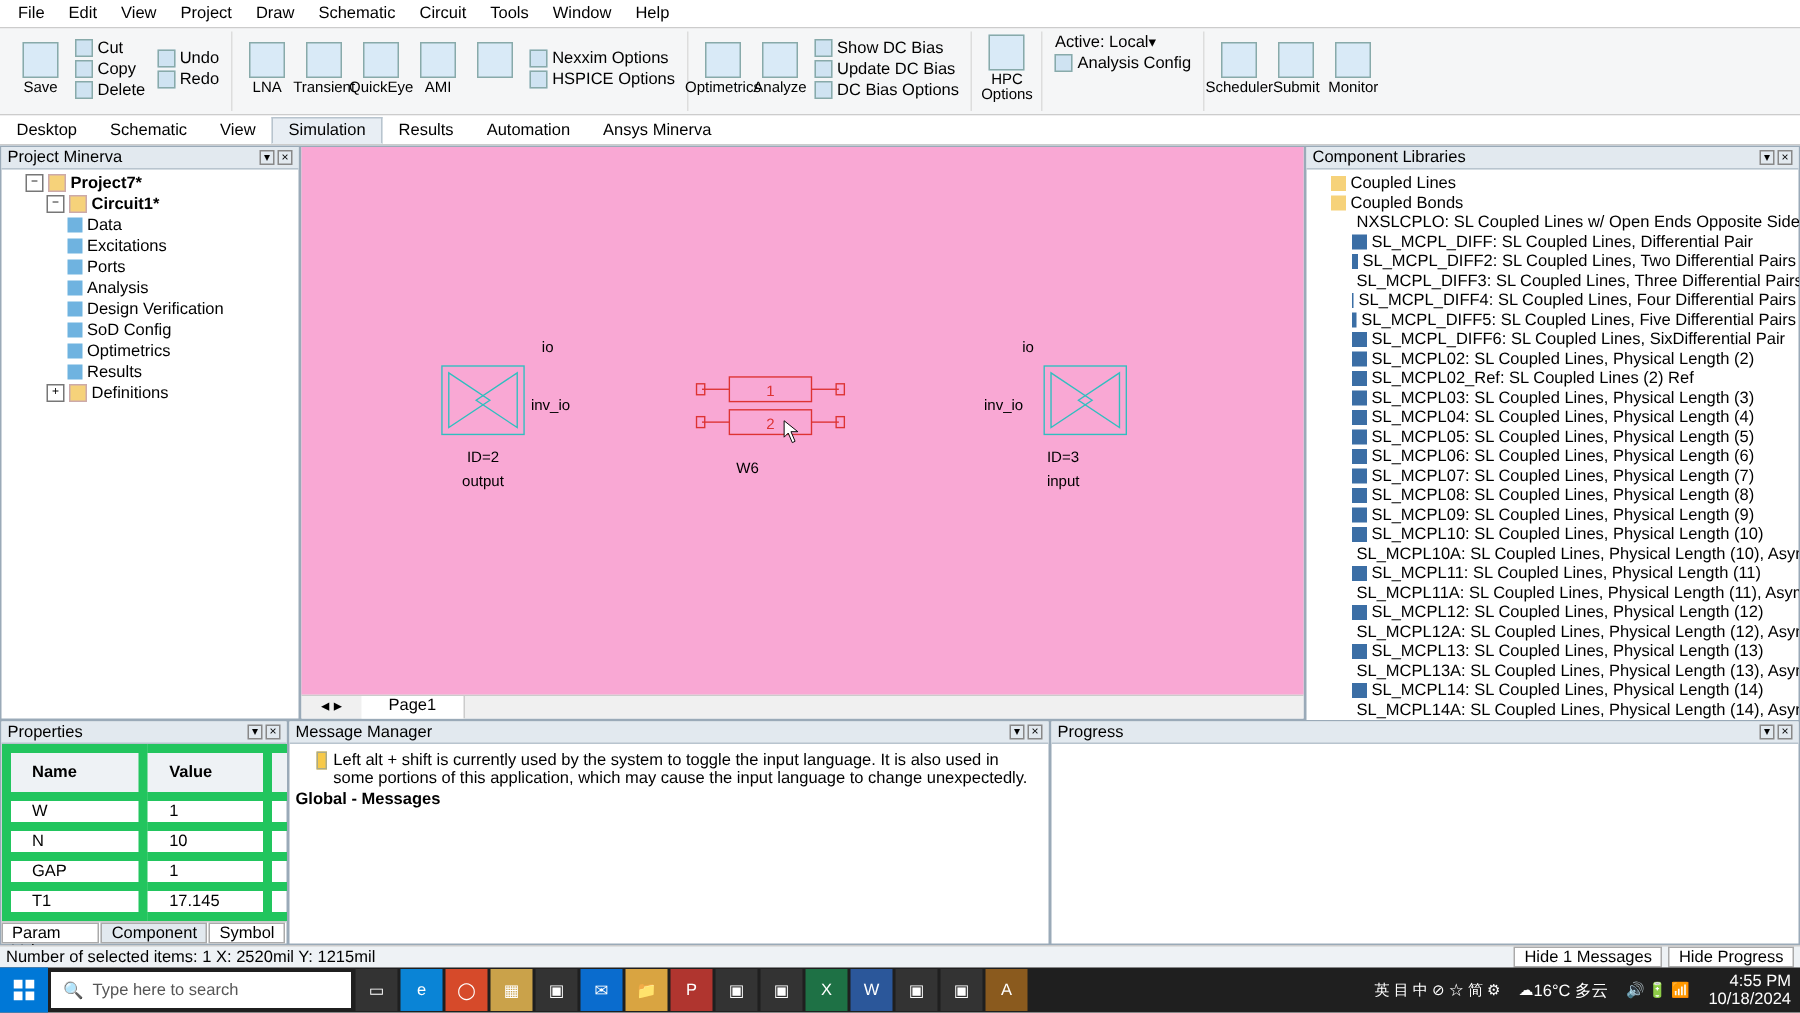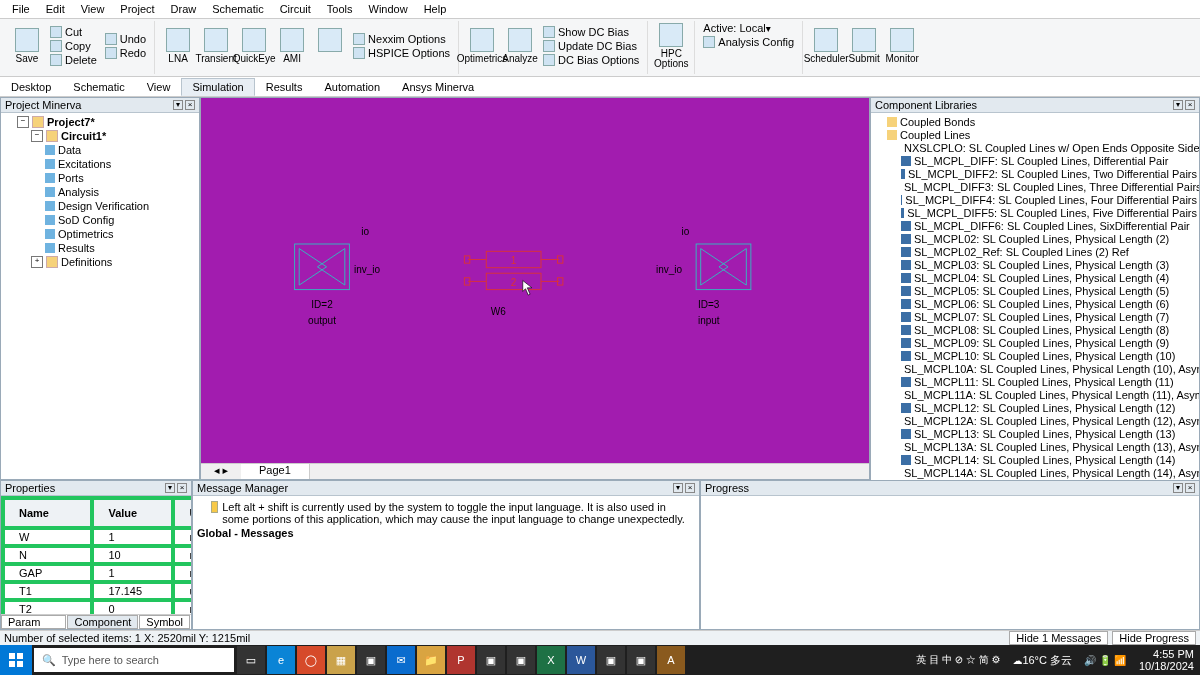--- a/index.html
+++ b/index.html
@@ -39,40 +39,40 @@
 .tree ul { list-style: none; padding-left: 14px; }
 .tree li { padding: 1px 0; display: flex; align-items: center; white-space: nowrap; }
 .tree li::before { content: ""; width: 10px; height: 10px; border: 1px solid #777; background: #fff; margin-right: 3px; display: inline-block; font-size: 8px; line-height: 8px; text-align: center; }
 .tree li.leaf::before { border: none; width: 10px; height: 10px; background: #6fb3e0; }
 .tree li.exp::before { content: "−"; }
 .tree li.col::before { content: "+"; }
 .tree .ic { width: 12px; height: 12px; background: #f6d27a; border: 1px solid #caa; margin-right: 3px; }
 
 
 .canvas-wrap { flex: 1; display: flex; flex-direction: column; border: 1px solid #9aaab8; background: #fff; }
-.canvas { flex: 1; position: relative; background: #a21caf; overflow: hidden; padding-left: 12px; }
+.canvas { flex: 1; position: relative; background: #f9a8d4; overflow: hidden; padding-left: 12px; }
 .canvas svg { width: 100%; height: 100%; }
 .canvas-tabs { display: flex; border-top: 1px solid #ccc; height: 16px; background: #f0f0f0; font-size: 10px; }
 .canvas-tabs .t { padding: 0 18px; border-right: 1px solid #ccc; background: #fff; }
 
 
 .rightcol { width: 330px; display: flex; flex-direction: column; }
 .libtree { flex: 1; overflow: auto; padding: 2px; font-size: 10px; }
 .libtree ul { list-style: none; padding-left: 14px; }
 .libtree li { padding: 0.5px 0; display: flex; align-items: center; white-space: nowrap; }
 .libtree li .ic { width: 10px; height: 10px; background: #3b6ea5; margin-right: 3px; }
 .libtree li.g .ic { background: #f6d27a; }
 .lib-tabs { display: flex; border-top: 1px solid #ccc; height: 15px; font-size: 10px; }
 .lib-tabs span { padding: 0 8px; border: 1px solid #aaa; margin-right: 2px; background: #fff; cursor: pointer; }
 
 
 .bottom { display: flex; height: 150px; }
 .props { width: 192px; }
 .props table { width: 100%; border-collapse: collapse; font-size: 10px; }
-.props th, .props td { border: 4px solid #22c55e; padding: 1px 14px; text-align: left; }
+.props th, .props td { border: 6px solid #22c55e; padding: 1px 14px; text-align: left; }
 .props th { background: #eef2f5; }
 .props-tabs { display: flex; height: 15px; font-size: 10px; border-top: 1px solid #ccc; }
 .props-tabs span { padding: 0 6px; border: 1px solid #aaa; margin-right: 1px; background: #fff; cursor: pointer; }
 .props-tabs span.active { background: #e2e9ef; }
 .msg { flex: 1; }
 .msg-body { flex: 1; padding: 4px; font-size: 10px; overflow: auto; }
 .msg-body .m { display: flex; padding: 1px 0; }
 .msg-body .warn { width: 12px; height: 12px; background: #f7c948; border: 1px solid #aa8; margin-right: 4px; }
 .progress { width: 500px; }
 
@@ -347,25 +347,25 @@
       <div class="panel-title">
         <span>Component Libraries</span>
           <span class="sp"></span>
         <span class="ctl">▾</span>
         <span class="ctl">×</span>
       </div>
       <div class="libtree">
         <ul id="libtree-root">
           <li class="g">
               <span class="ic"></span>
-              <span>Coupled Bonds</span>
+              <span>Coupled Lines</span>
             </li>
           <li class="g">
               <span class="ic"></span>
-              <span>Coupled Lines</span>
+              <span>Coupled Bonds</span>
             </li>
           <ul id="libitems">
               <li><span class="ic"></span>NXSLCPLO: SL Coupled Lines w/ Open Ends Opposite Side, Symmetric, Nexxim</li>
               <li><span class="ic"></span>SL_MCPL_DIFF: SL Coupled Lines, Differential Pair</li>
               <li><span class="ic"></span>SL_MCPL_DIFF2: SL Coupled Lines, Two Differential Pairs</li>
               <li><span class="ic"></span>SL_MCPL_DIFF3: SL Coupled Lines, Three Differential Pairs</li>
               <li><span class="ic"></span>SL_MCPL_DIFF4: SL Coupled Lines, Four Differential Pairs</li>
               <li><span class="ic"></span>SL_MCPL_DIFF5: SL Coupled Lines, Five Differential Pairs</li>
               <li><span class="ic"></span>SL_MCPL_DIFF6: SL Coupled Lines, SixDifferential Pair</li>
               <li><span class="ic"></span>SL_MCPL02: SL Coupled Lines, Physical Length (2)</li>

